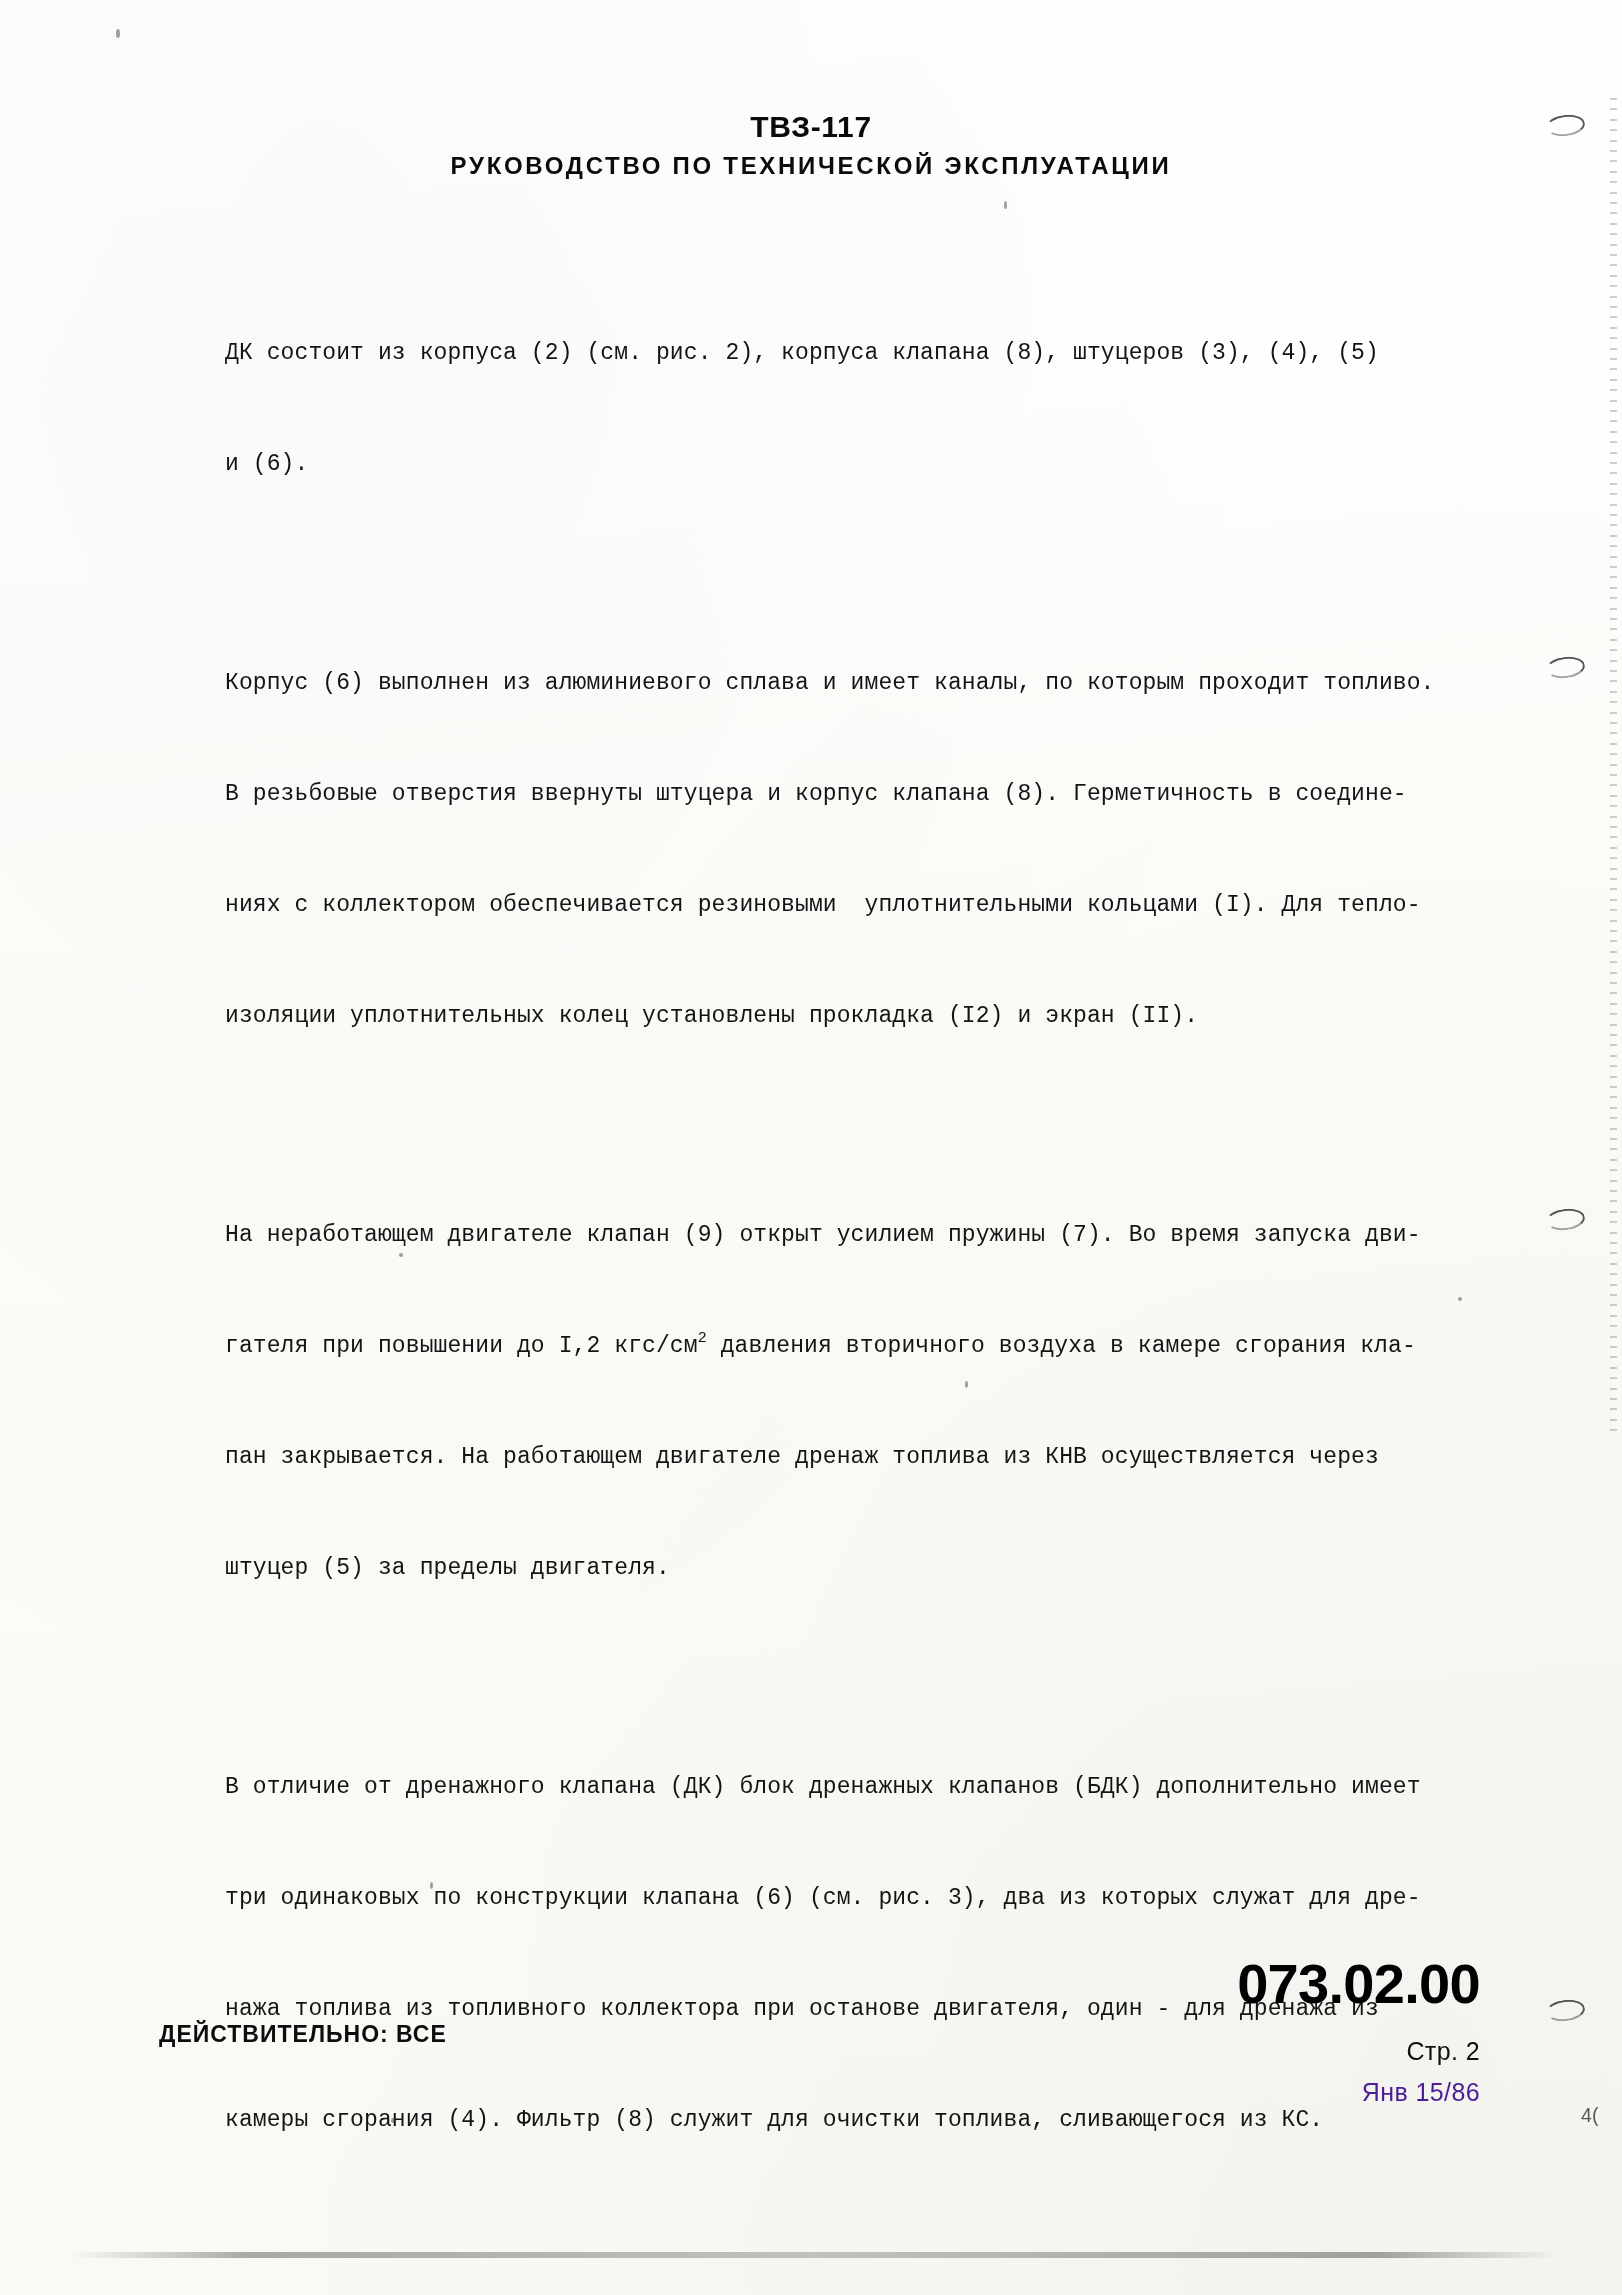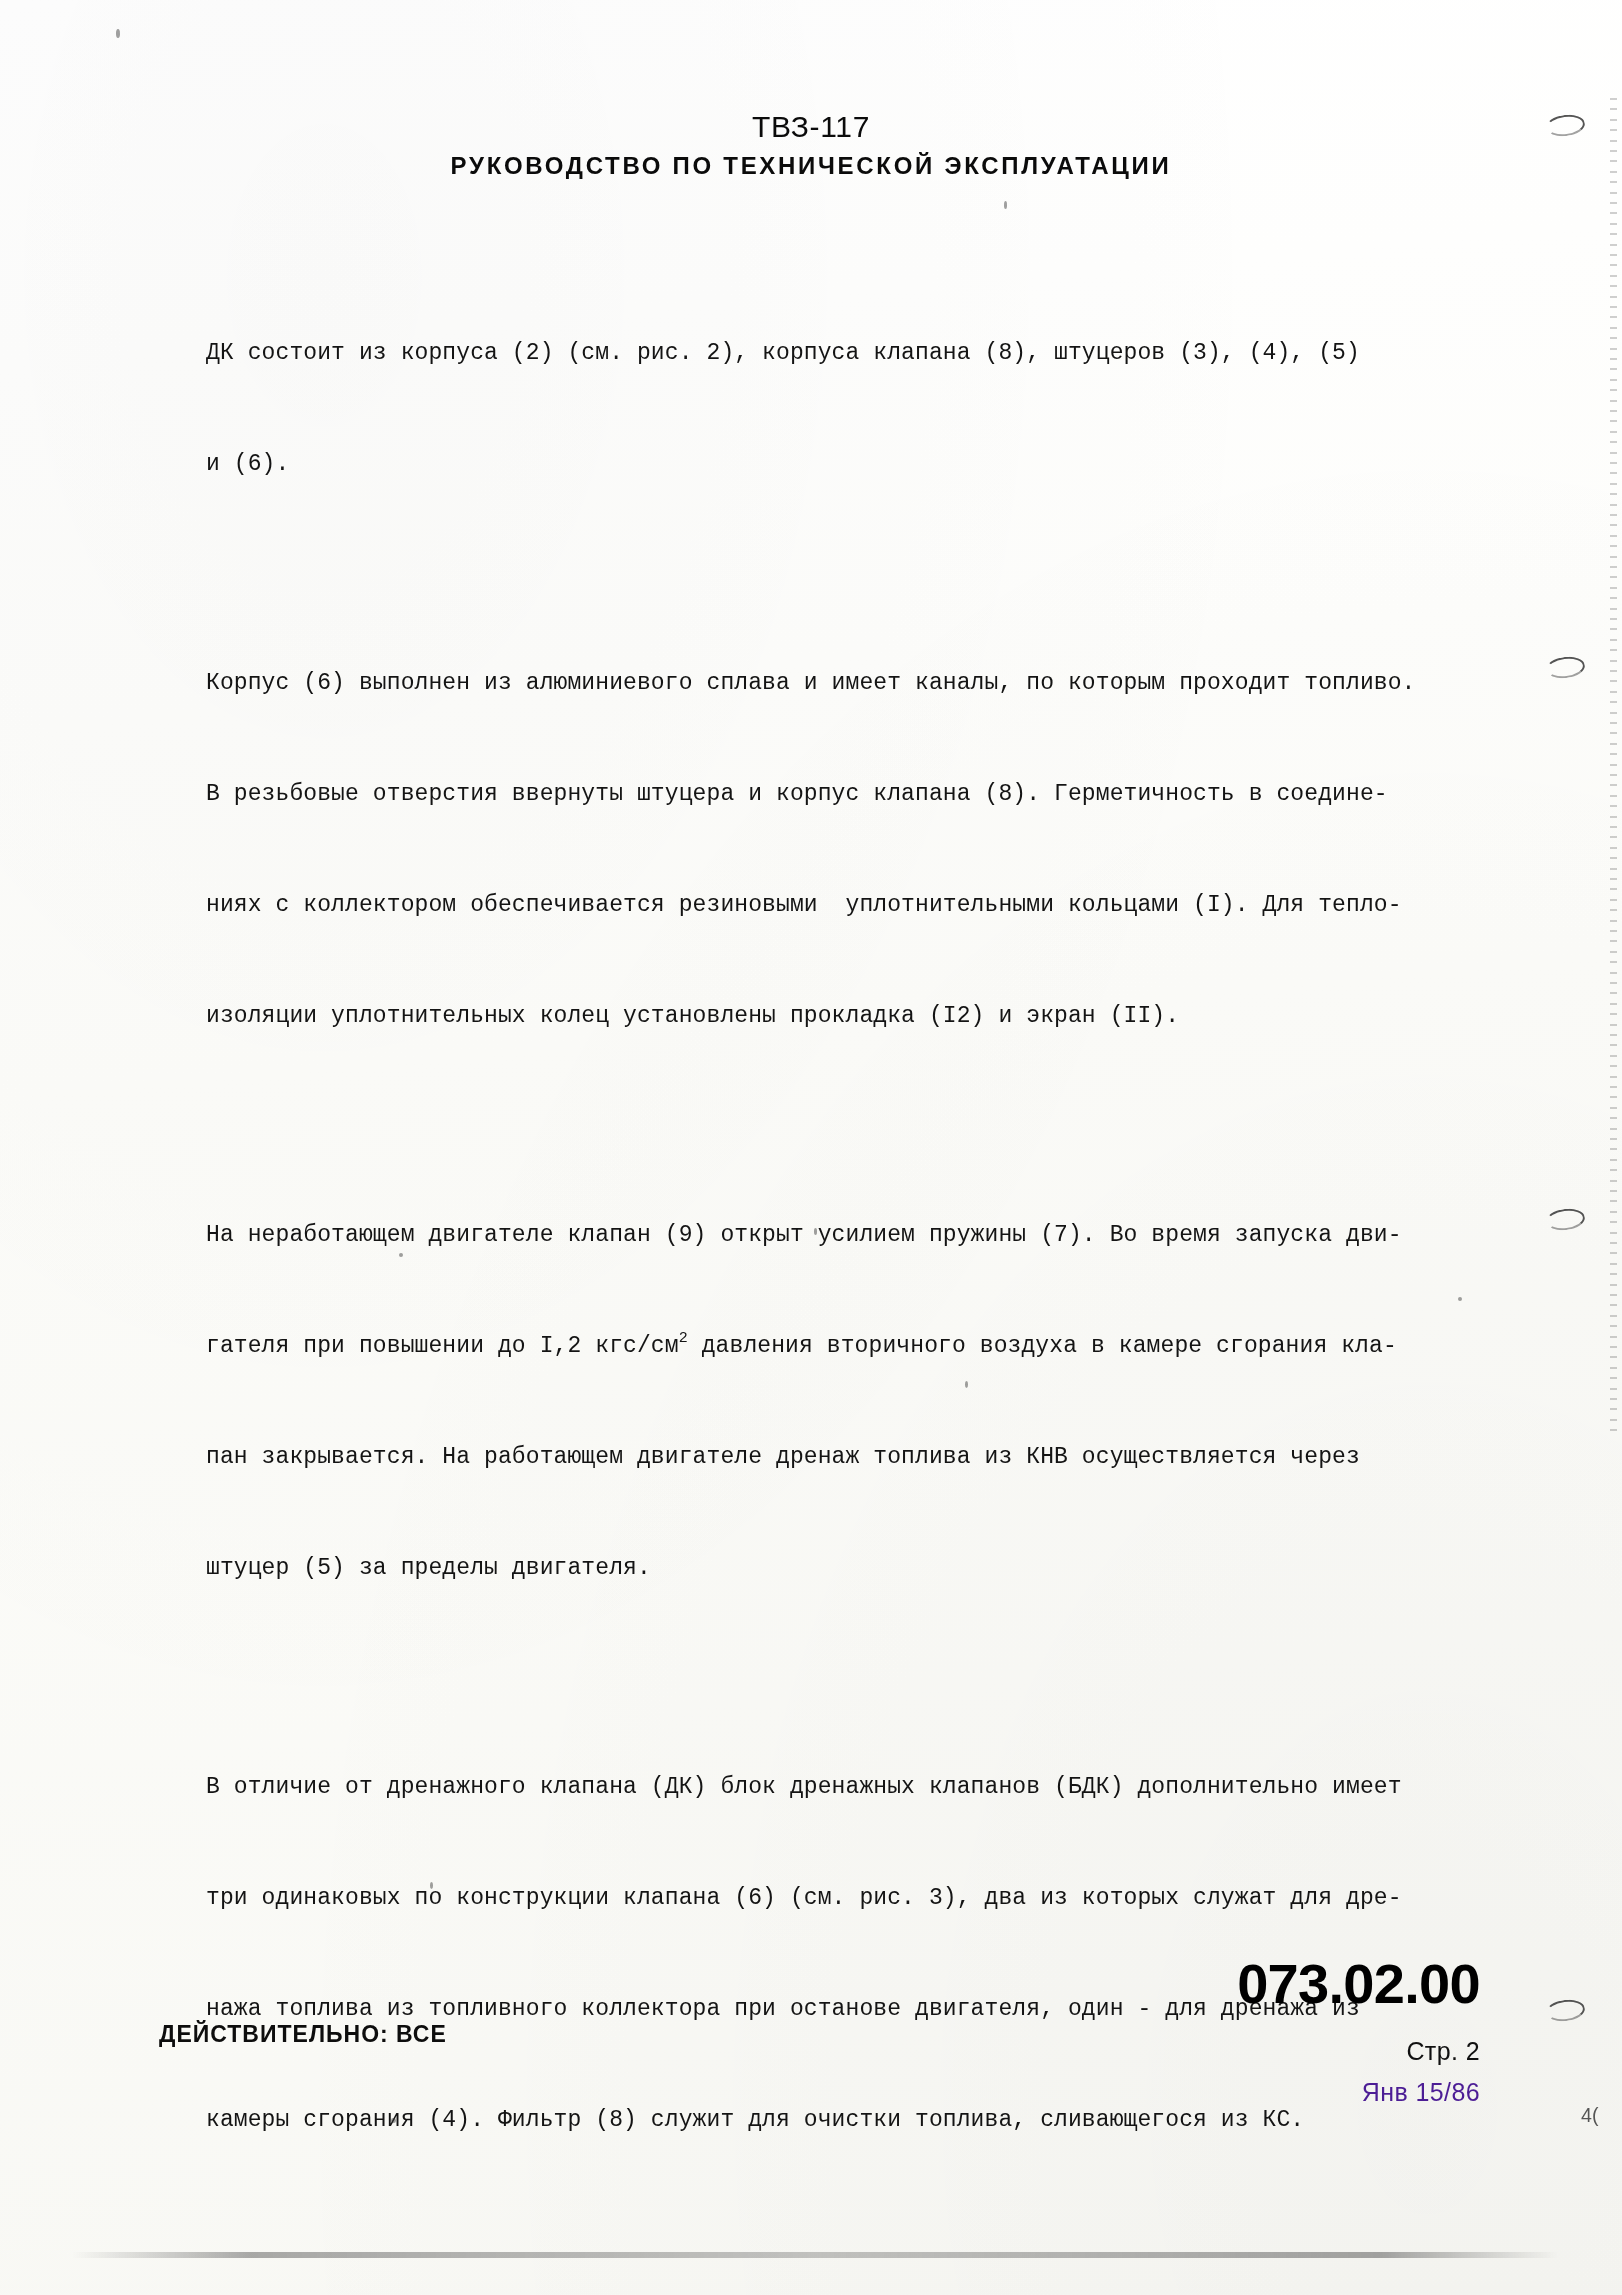--- a/index.html
+++ b/index.html
@@ -33,21 +33,21 @@
   
   .header {
     position: absolute;
     top: 111px;
     left: 0;
     width: 1622px;
     text-align: center;
   }
   .header .doc-model {
     font-family: "Liberation Sans", sans-serif;
-    font-weight: normal;
+    font-weight: bold;
     font-size: 30px;
     letter-spacing: 0.7px;
     color: #0b0b0b;
     line-height: 1.05;
   }
   .header .doc-manual-title {
     font-family: "Liberation Sans", sans-serif;
     font-weight: bold;
     font-size: 24px;
     letter-spacing: 2.7px;
@@ -68,21 +68,21 @@
     font-size: 23px;
     line-height: 37px;
     letter-spacing: 0.1px;
     color: #141414;
     white-space: pre;
     margin: 0 0 34px 0;
   }
   .para .ln { display: block; }
 
   
-  .para.indent { margin-left: 55px; }
+  .para.indent { margin-left: 74px; }
 
   sup.sq {
     font-size: 15px;
     vertical-align: super;
     line-height: 0;
     position: relative;
     top: -1.3px;
   }
 
   

